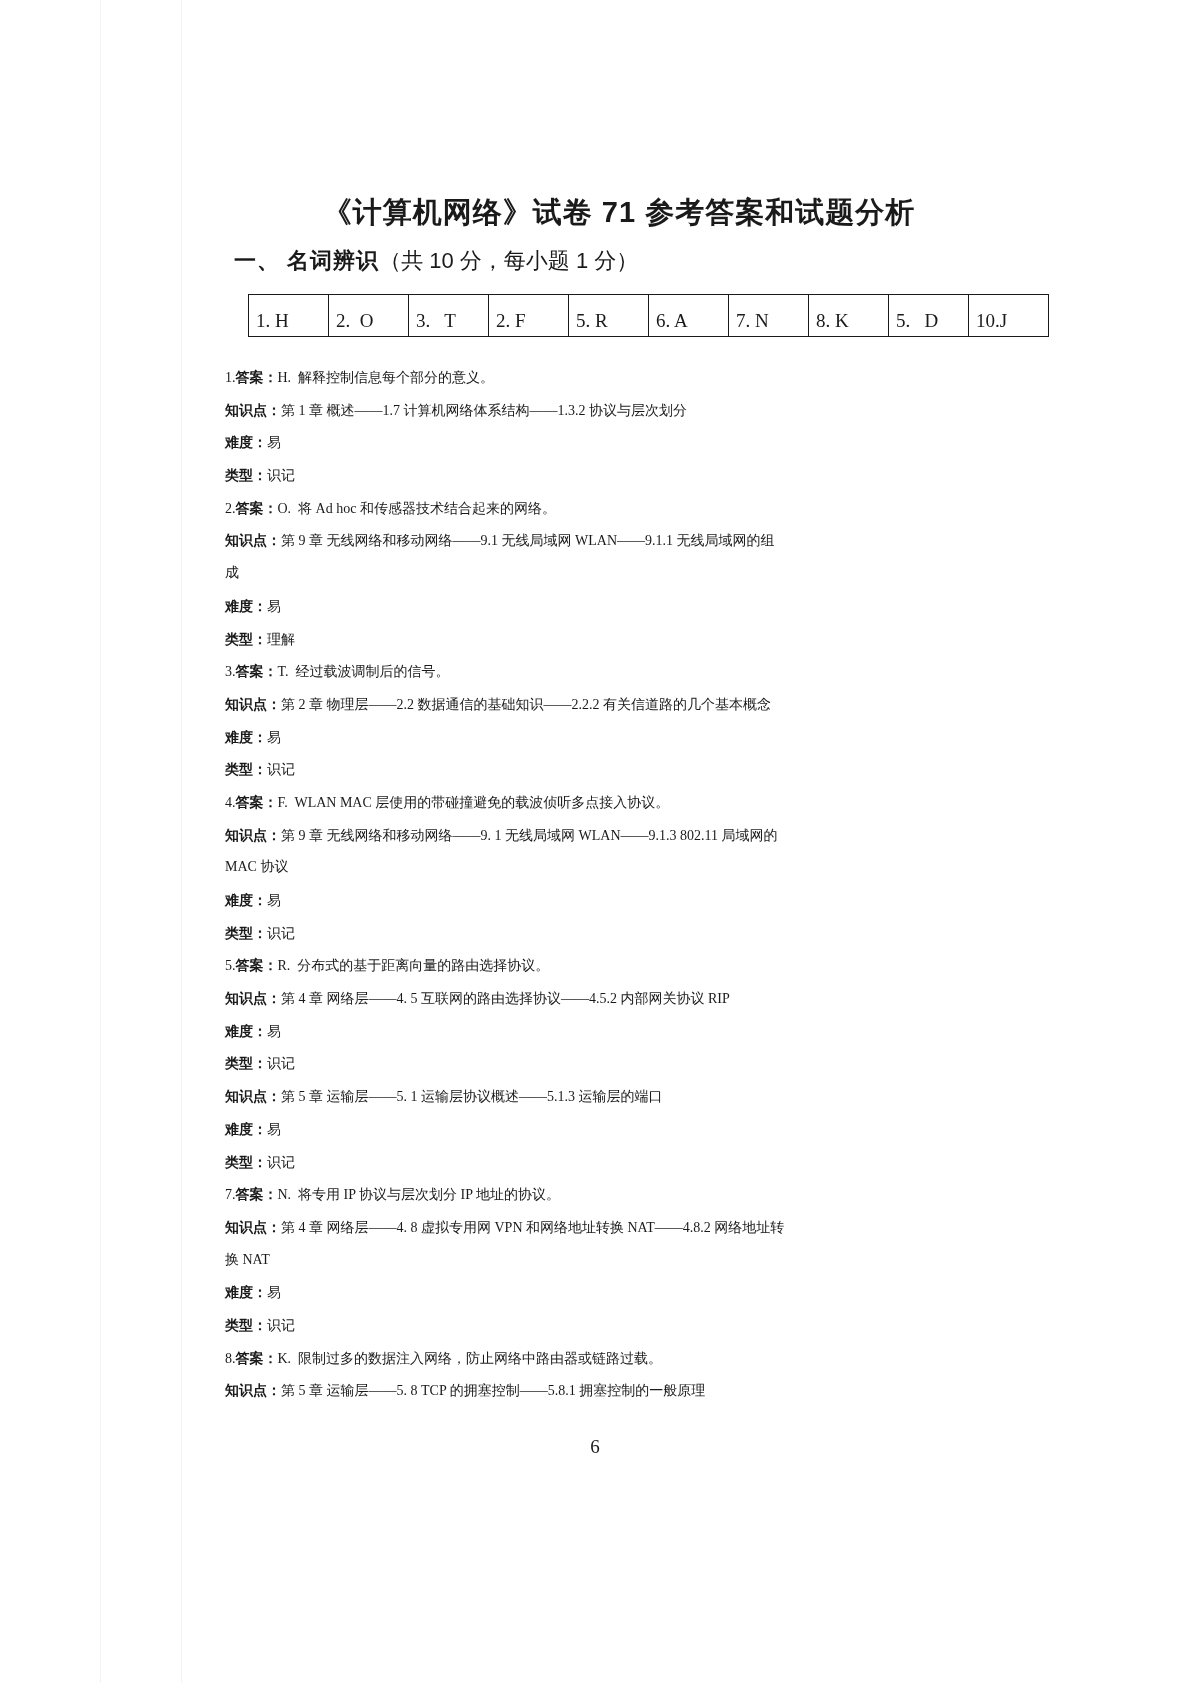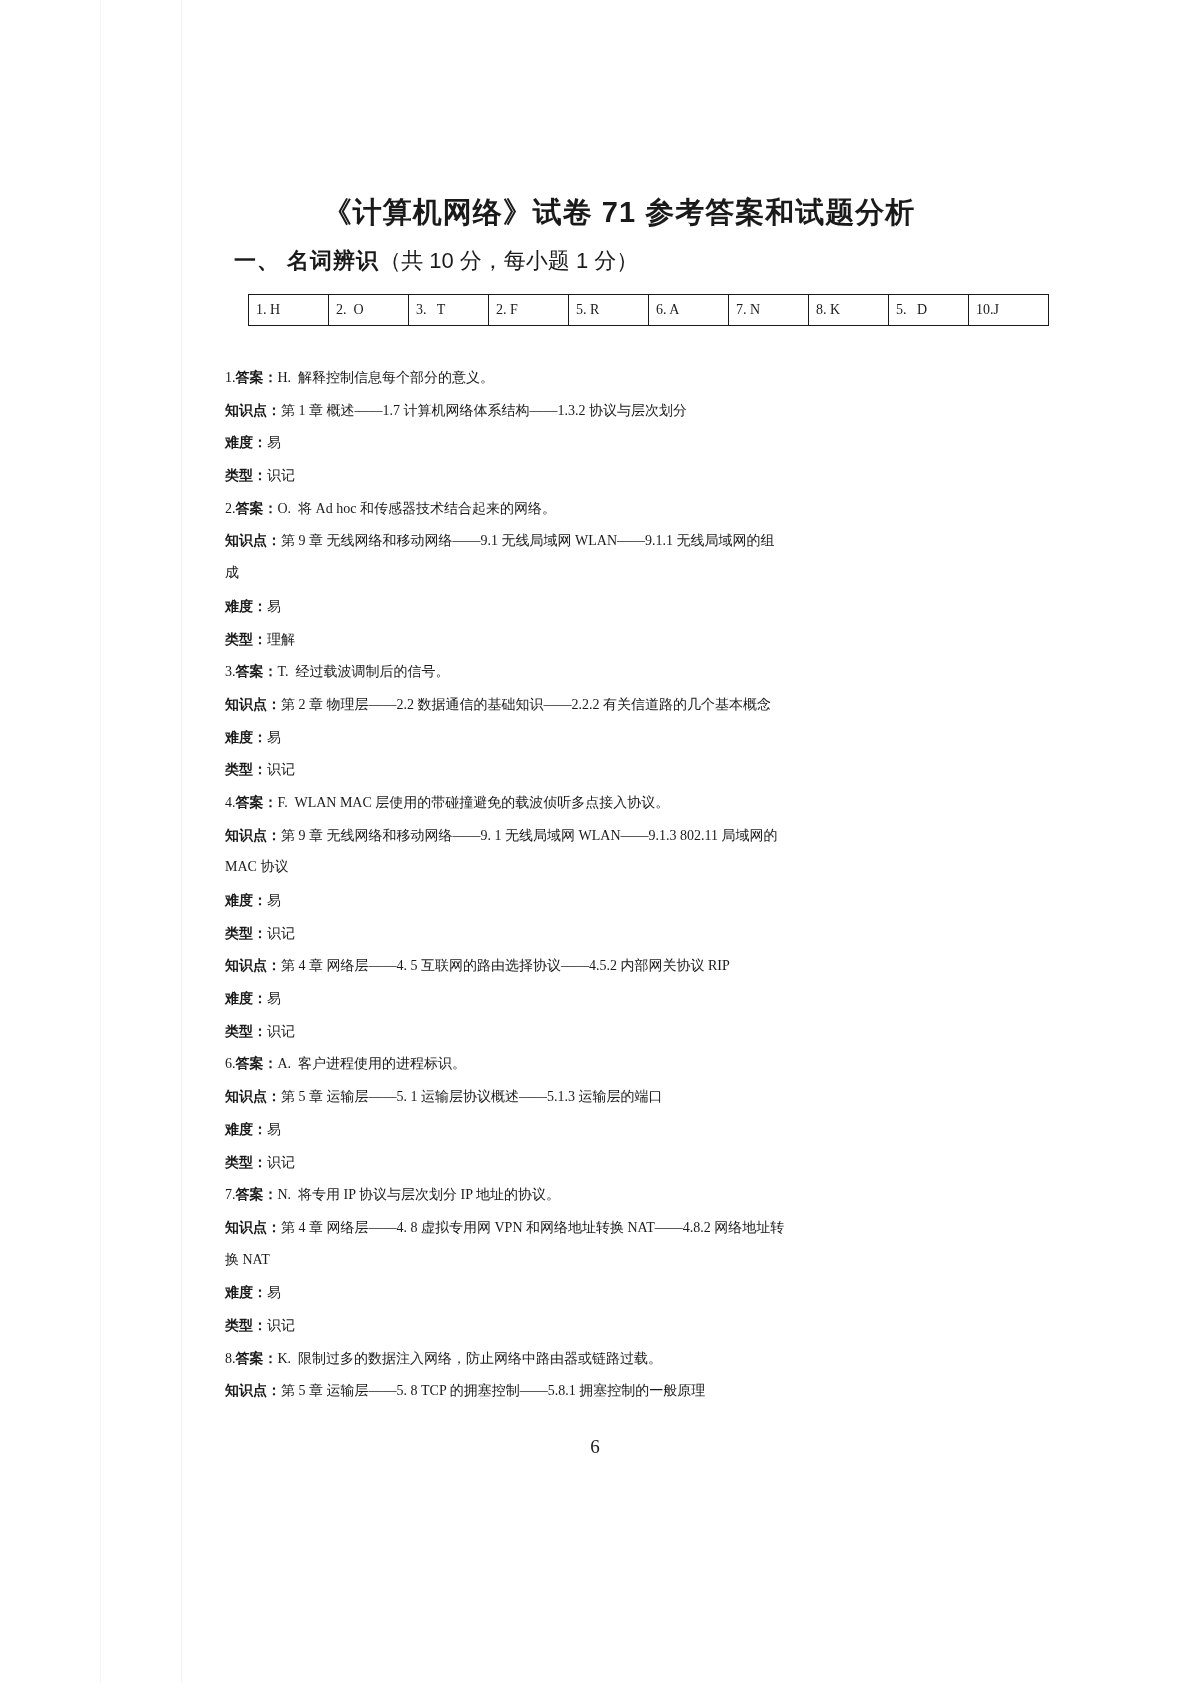--- a/index.html
+++ b/index.html
@@ -29,22 +29,22 @@
   .section-heading .hb{font-weight:bold;letter-spacing:1px;}
   .section-heading .hn{font-weight:normal;}
   table.answer-table{
     position:absolute;top:294px;left:248px;
     border-collapse:collapse;table-layout:fixed;
     width:722px;
   }
   table.answer-table td{
     border:1.5px solid #1a1a1a;
     width:72px;height:30px;
-    font-size:14px;line-height:30px;
-    padding:0 0 0 7px;
+    font-size:19px;line-height:30px;
+    padding:11px 0 0 7px;
     white-space:pre;overflow:hidden;margin-top:48px;
   }
   .content{
     position:absolute;top:361px;left:225px;width:760px;
   }
   .content .line{
     height:32.7px;line-height:32.7px;
     font-size:14px;
     white-space:pre;
   }
@@ -97,24 +97,24 @@
       <div class="line"><span class="lbl">类型：</span><span>理解</span></div>
       <div class="line"><span>3.</span><span class="lbl">答案：</span><span>T.  经过载波调制后的信号。</span></div>
       <div class="line"><span class="lbl">知识点：</span><span>第 2 章 物理层——2.2 数据通信的基础知识——2.2.2 有关信道路的几个基本概念</span></div>
       <div class="line"><span class="lbl">难度：</span><span>易</span></div>
       <div class="line"><span class="lbl">类型：</span><span>识记</span></div>
       <div class="line"><span>4.</span><span class="lbl">答案：</span><span>F.  WLAN MAC 层使用的带碰撞避免的载波侦听多点接入协议。</span></div>
       <div class="line"><span class="lbl">知识点：</span><span>第 9 章 无线网络和移动网络——9. 1 无线局域网 WLAN——9.1.3 802.11 局域网的</span></div>
       <div class="line"><span>MAC 协议</span></div>
       <div class="line"><span class="lbl">难度：</span><span>易</span></div>
       <div class="line"><span class="lbl">类型：</span><span>识记</span></div>
+      <div class="line"><span>5.</span><span class="lbl">答案：</span><span>R.  分布式的基于距离向量的路由选择协议。</span></div>
       <div class="line"><span class="lbl">知识点：</span><span>第 4 章 网络层——4. 5 互联网的路由选择协议——4.5.2 内部网关协议 RIP</span></div>
       <div class="line"><span class="lbl">难度：</span><span>易</span></div>
       <div class="line"><span class="lbl">类型：</span><span>识记</span></div>
-      <div class="line"><span>6.</span><span class="lbl">答案：</span><span>A.  客户进程使用的进程标识。</span></div>
       <div class="line"><span class="lbl">知识点：</span><span>第 5 章 运输层——5. 1 运输层协议概述——5.1.3 运输层的端口</span></div>
       <div class="line"><span class="lbl">难度：</span><span>易</span></div>
       <div class="line"><span class="lbl">类型：</span><span>识记</span></div>
       <div class="line"><span>7.</span><span class="lbl">答案：</span><span>N.  将专用 IP 协议与层次划分 IP 地址的协议。</span></div>
       <div class="line"><span class="lbl">知识点：</span><span>第 4 章 网络层——4. 8 虚拟专用网 VPN 和网络地址转换 NAT——4.8.2 网络地址转</span></div>
       <div class="line"><span>换 NAT</span></div>
       <div class="line"><span class="lbl">难度：</span><span>易</span></div>
       <div class="line"><span class="lbl">类型：</span><span>识记</span></div>
       <div class="line"><span>8.</span><span class="lbl">答案：</span><span>K.  限制过多的数据注入网络，防止网络中路由器或链路过载。</span></div>
       <div class="line"><span class="lbl">知识点：</span><span>第 5 章 运输层——5. 8 TCP 的拥塞控制——5.8.1 拥塞控制的一般原理</span></div>

